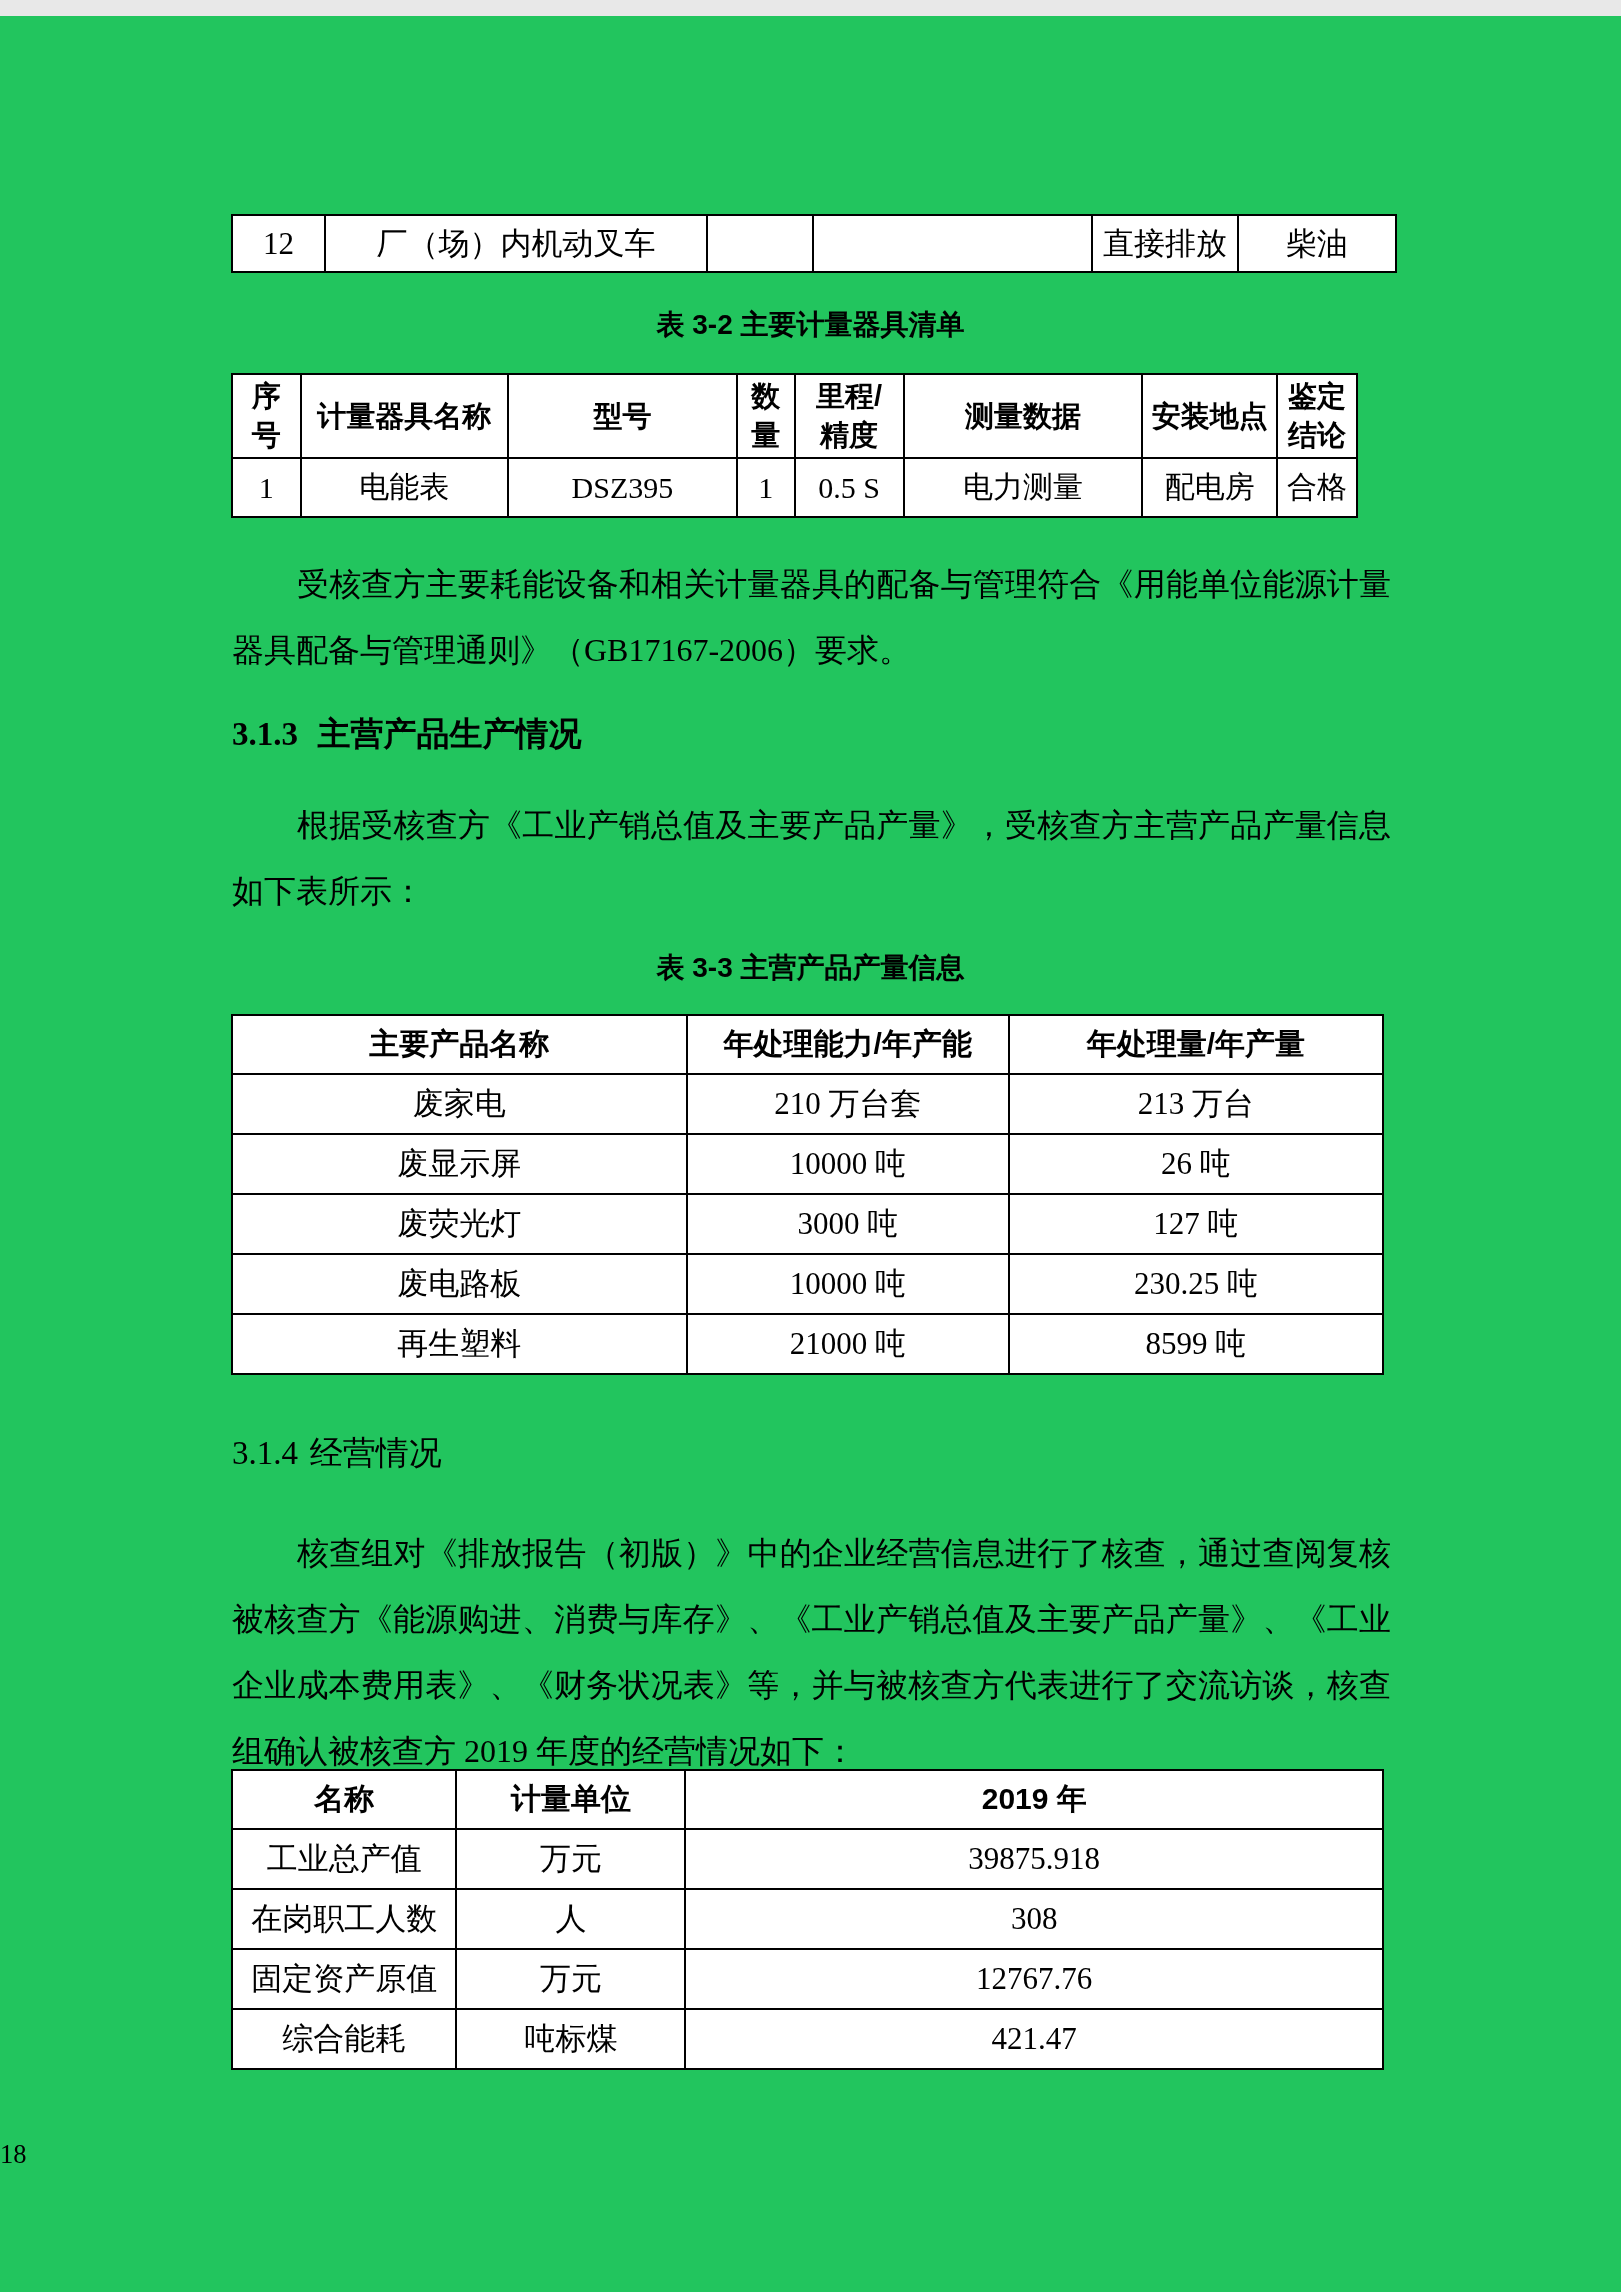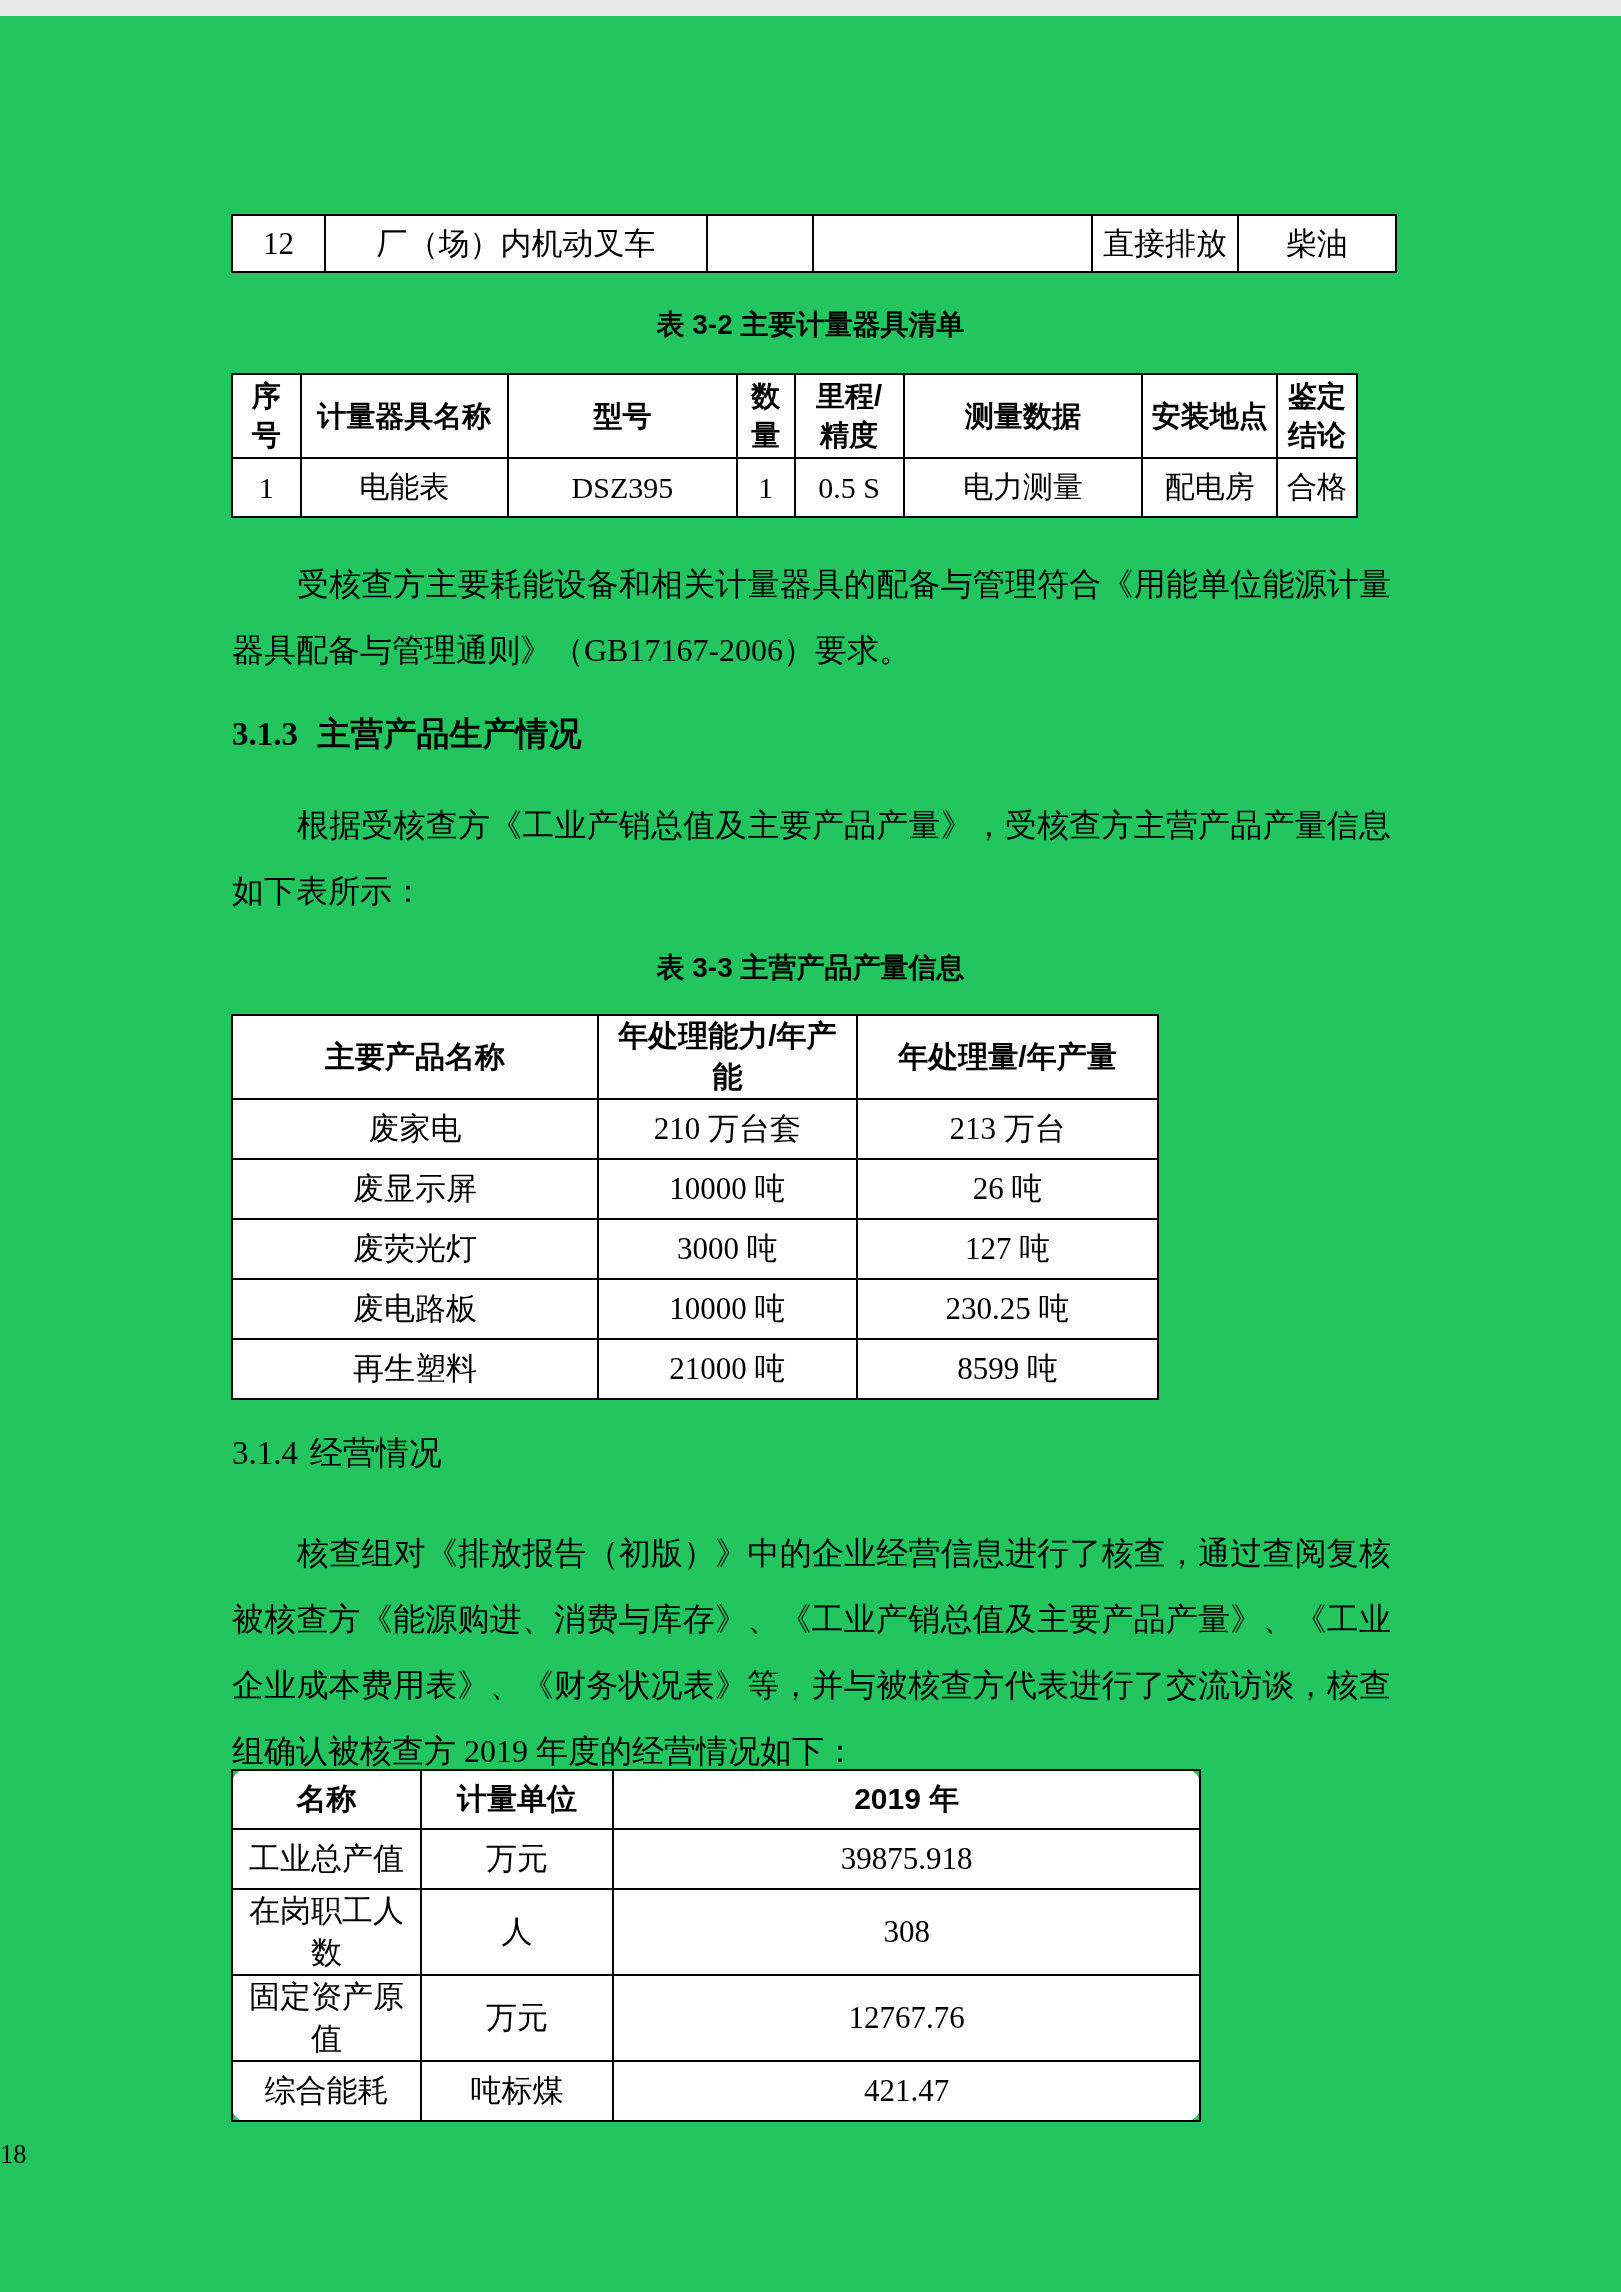--- a/index.html
+++ b/index.html
@@ -58,26 +58,26 @@
   .p3 { top:1504px; }
 
   
   .heading { left:232px; width:1159px; white-space:nowrap; font-size:33px; }
   .h313 { top:696px; font-weight:bold; }
   .h313 .sec-num { margin-right:19.6px; }
   .h314 { top:1415px; font-weight:normal; }
   .h314 .sec-num { margin-right:11.8px; }
 
   
-  .t33 { left:231px; top:998px; width:928px; font-size:31px; }
+  .t33 { left:231px; top:998px; width:1153px; font-size:31px; }
   .t33 th { height:57px; font-family:"Liberation Sans","DejaVu Sans",sans-serif; font-size:30px; }
   .t33 td { height:58px; }
 
   
-  .tops { left:231px; top:1753px; width:970px; font-size:31px;border-radius:17px; }
+  .tops { left:231px; top:1753px; width:1153px; font-size:31px; }
   .tops th { height:57px; font-family:"Liberation Sans","DejaVu Sans",sans-serif; font-size:30px; }
   .tops td { height:58px; }
 
   
   .page-number {
     left:0; top:2123px; width:1621px;
     font-size:26.5px;
   }
 </style>
 </head>

